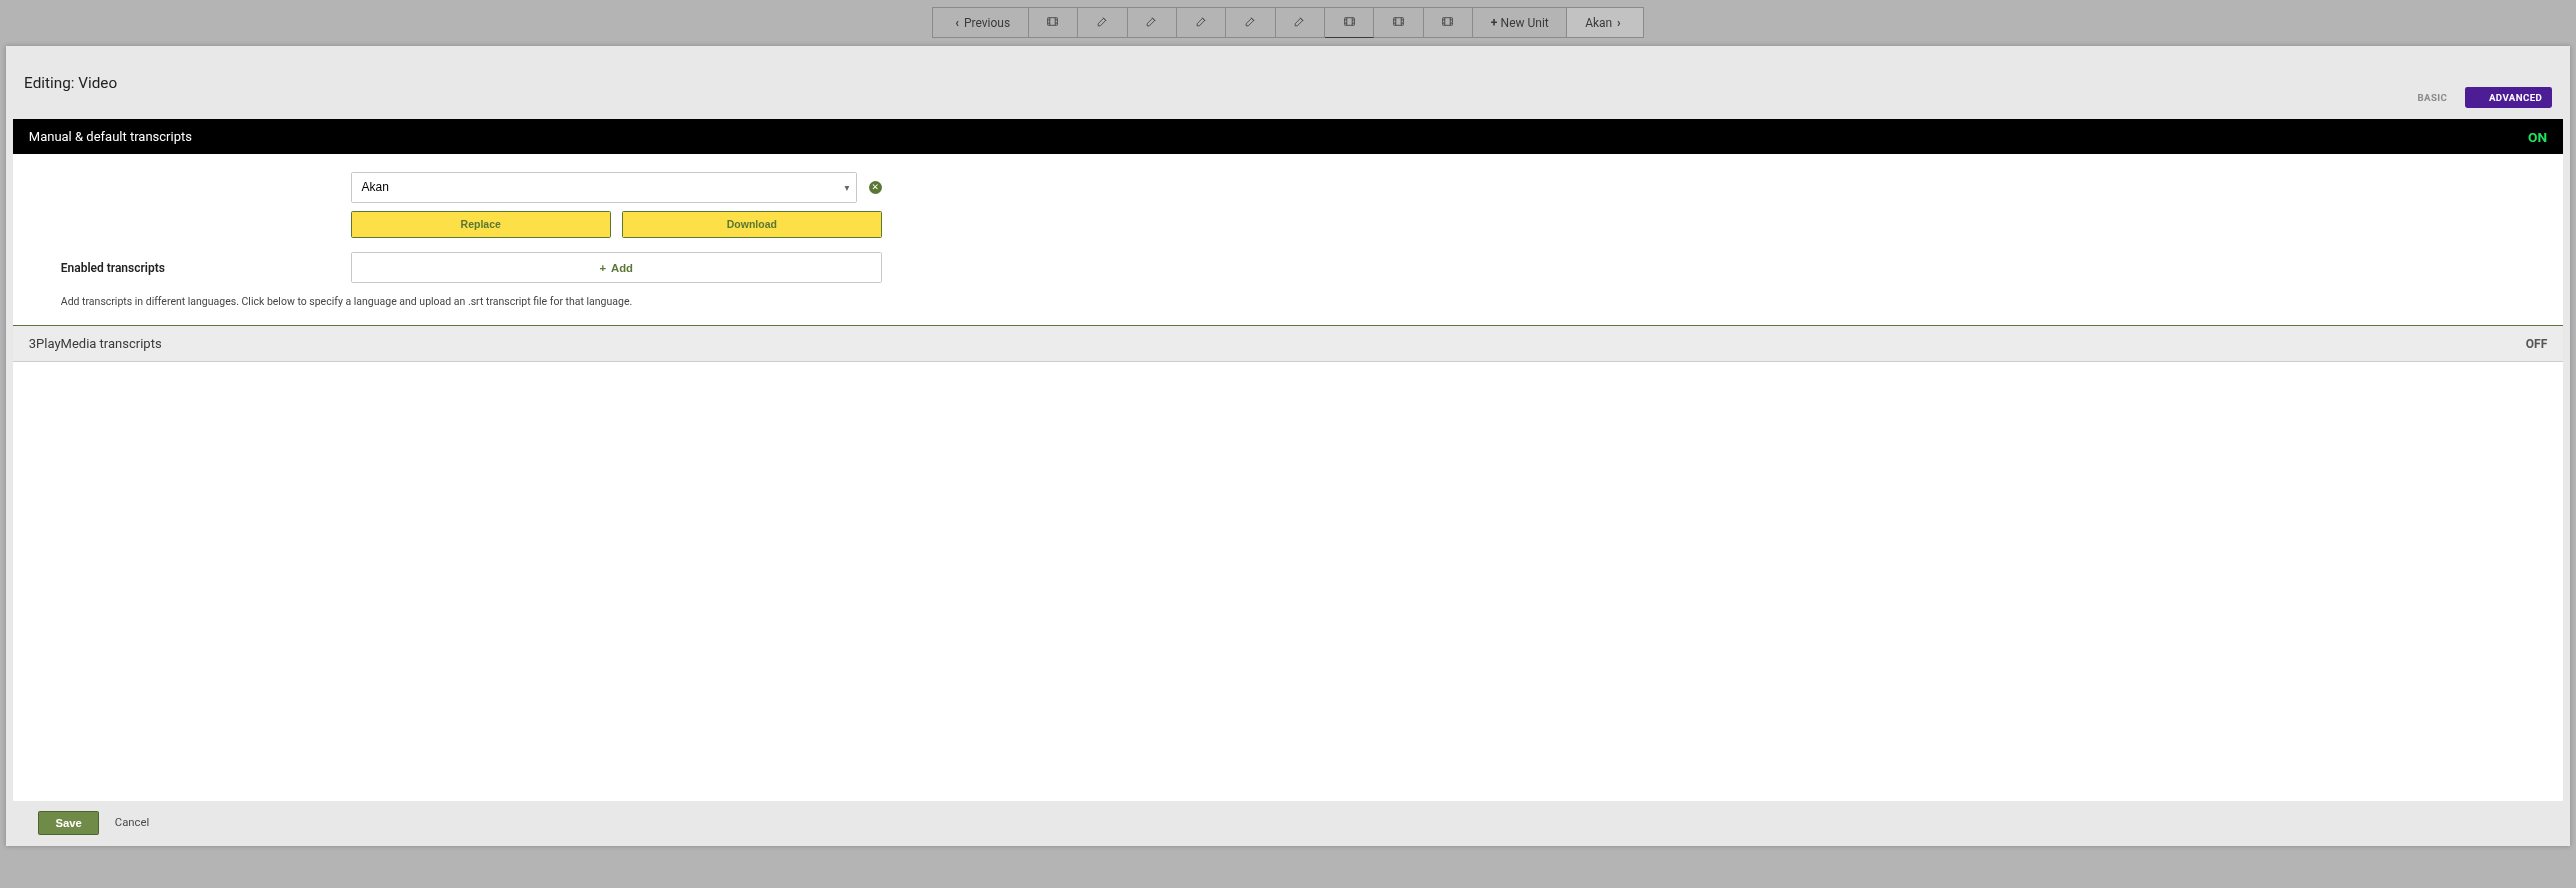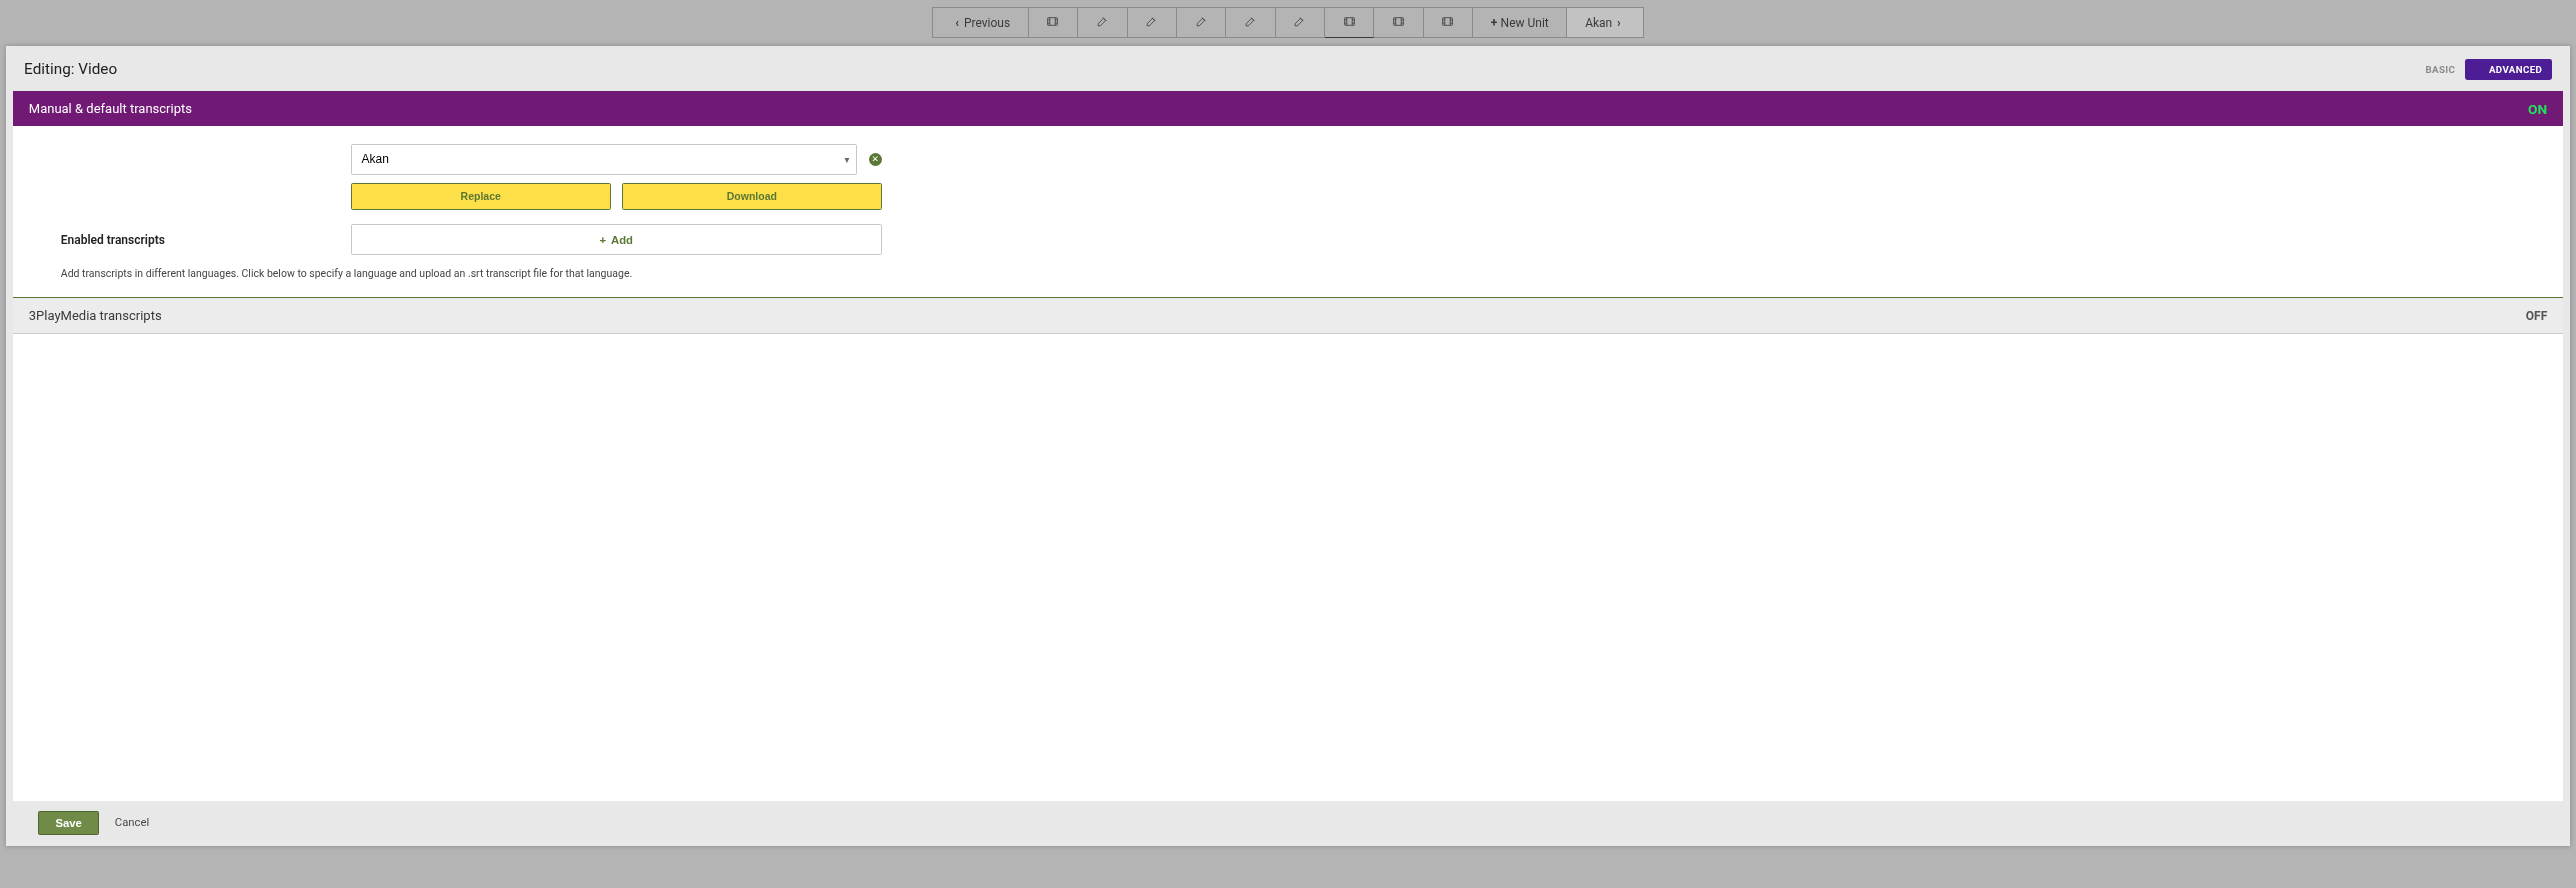--- a/index.html
+++ b/index.html
@@ -70,21 +70,21 @@
     display: flex; flex-direction: column;
   }
   .modal-header {
     display: flex; align-items: center; justify-content: space-between;
     padding: 13px 17.7px 11.3px;
   }
   .modal-title {
     font-size: 15.3px;
     color: #222;
   }
-  .mode-tabs { display:flex; align-items:center; }
+  .mode-tabs { display:flex; gap:8px; align-items:center;margin-top:28px; }
   .mode-tab {
     font-size: 9.7px;
     font-weight: 700;
     letter-spacing: 0.4px;
     padding: 4.8px 9.7px;
     border-radius: 2.4px;
     cursor: pointer;
   }
   .mode-tab.basic { color: #8a8a8a; background: transparent; }
   .mode-tab.advanced { color: #fff; background: #4c1d95; padding-left: 24px; }
@@ -97,21 +97,21 @@
     margin: 0 6.4px 0 6.4px;
   }
 
   
   .section-bar {
     display:flex; align-items:center; justify-content:space-between;
     padding: 9.7px 16px;
     font-size: 13px;
   }
   .section-bar.on {
-    background: #701a75;
+    background: #000000;
     color: #fff;
   }
   .section-bar.on .status { color:#22e15b; font-weight:700; font-size:13.7px; }
   .section-bar.off-bar {
     background: #ececec;
     color: #3a3a3a;
     border-top: 1.6px solid #5b7735;
     border-bottom: 0.8px solid #ccc;
   }
   .section-bar.off-bar .status { color:#555; font-weight:700; font-size:12px; }

